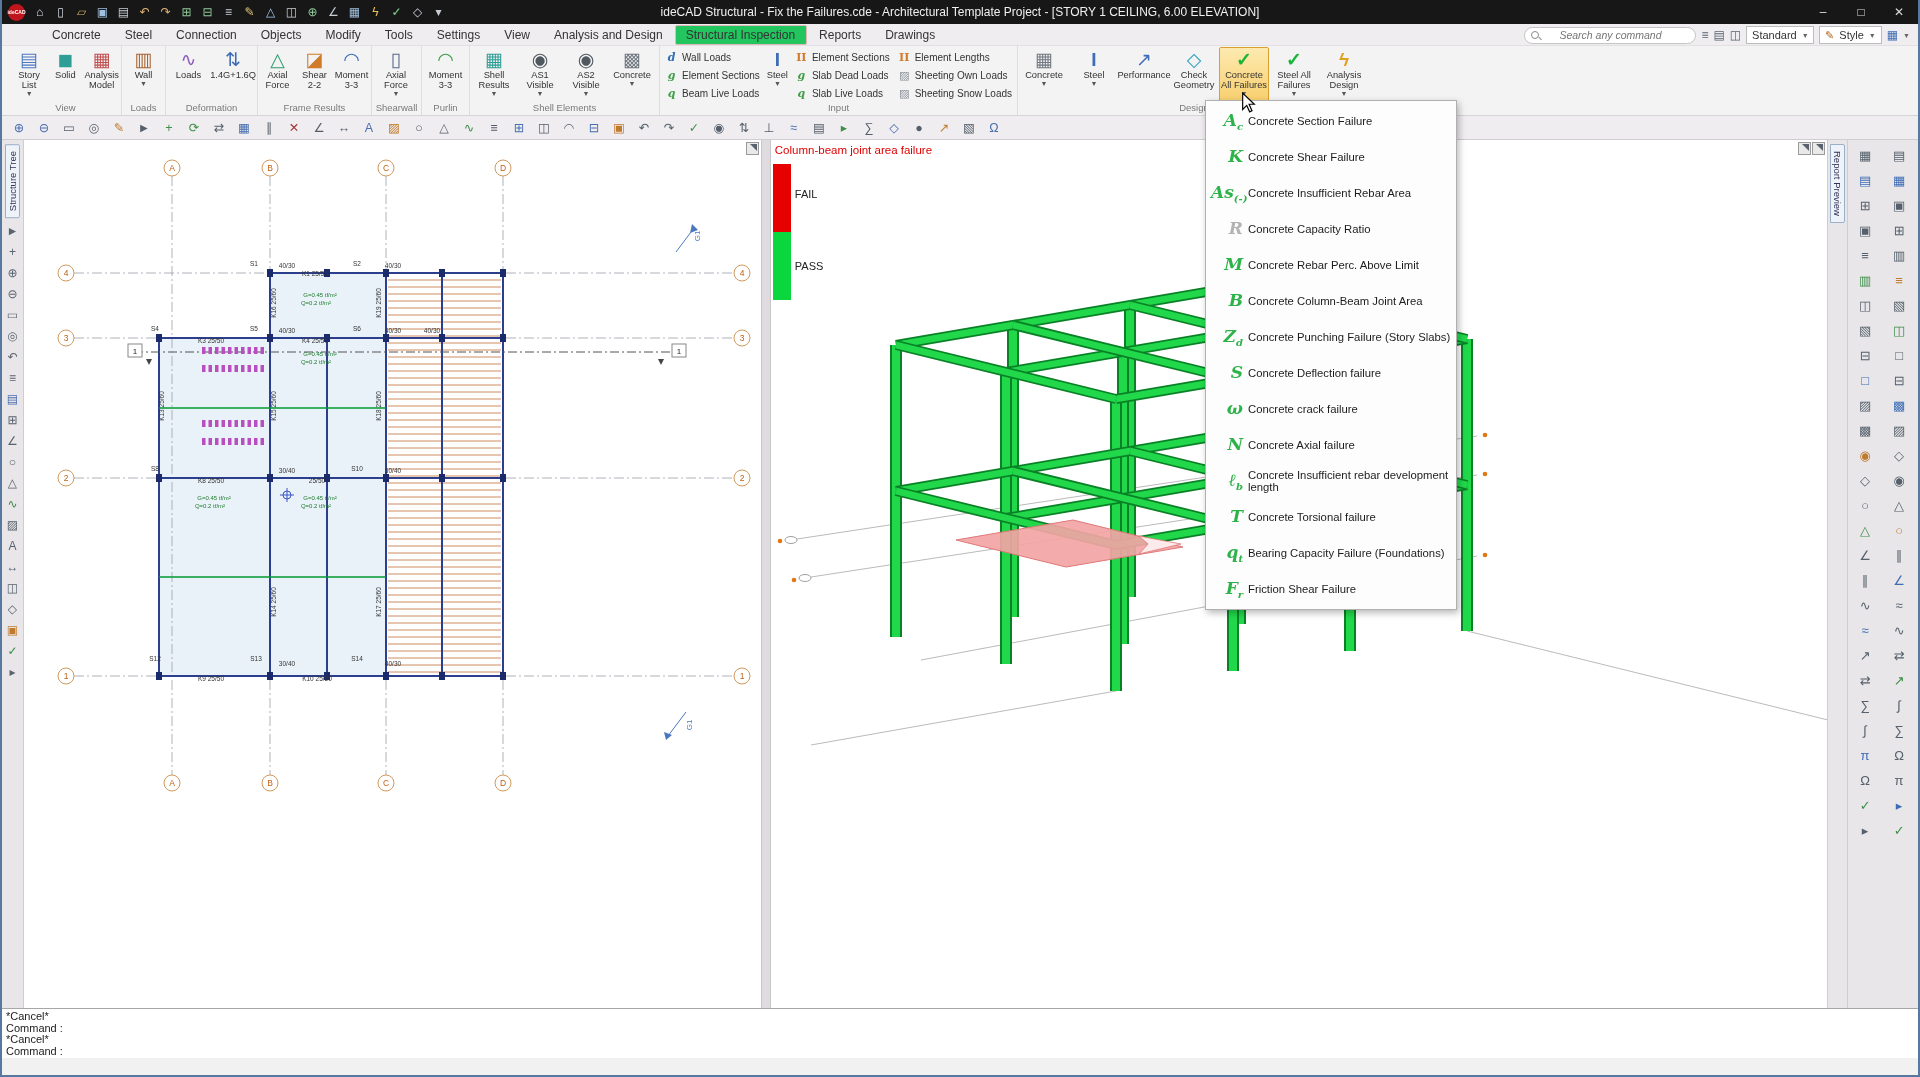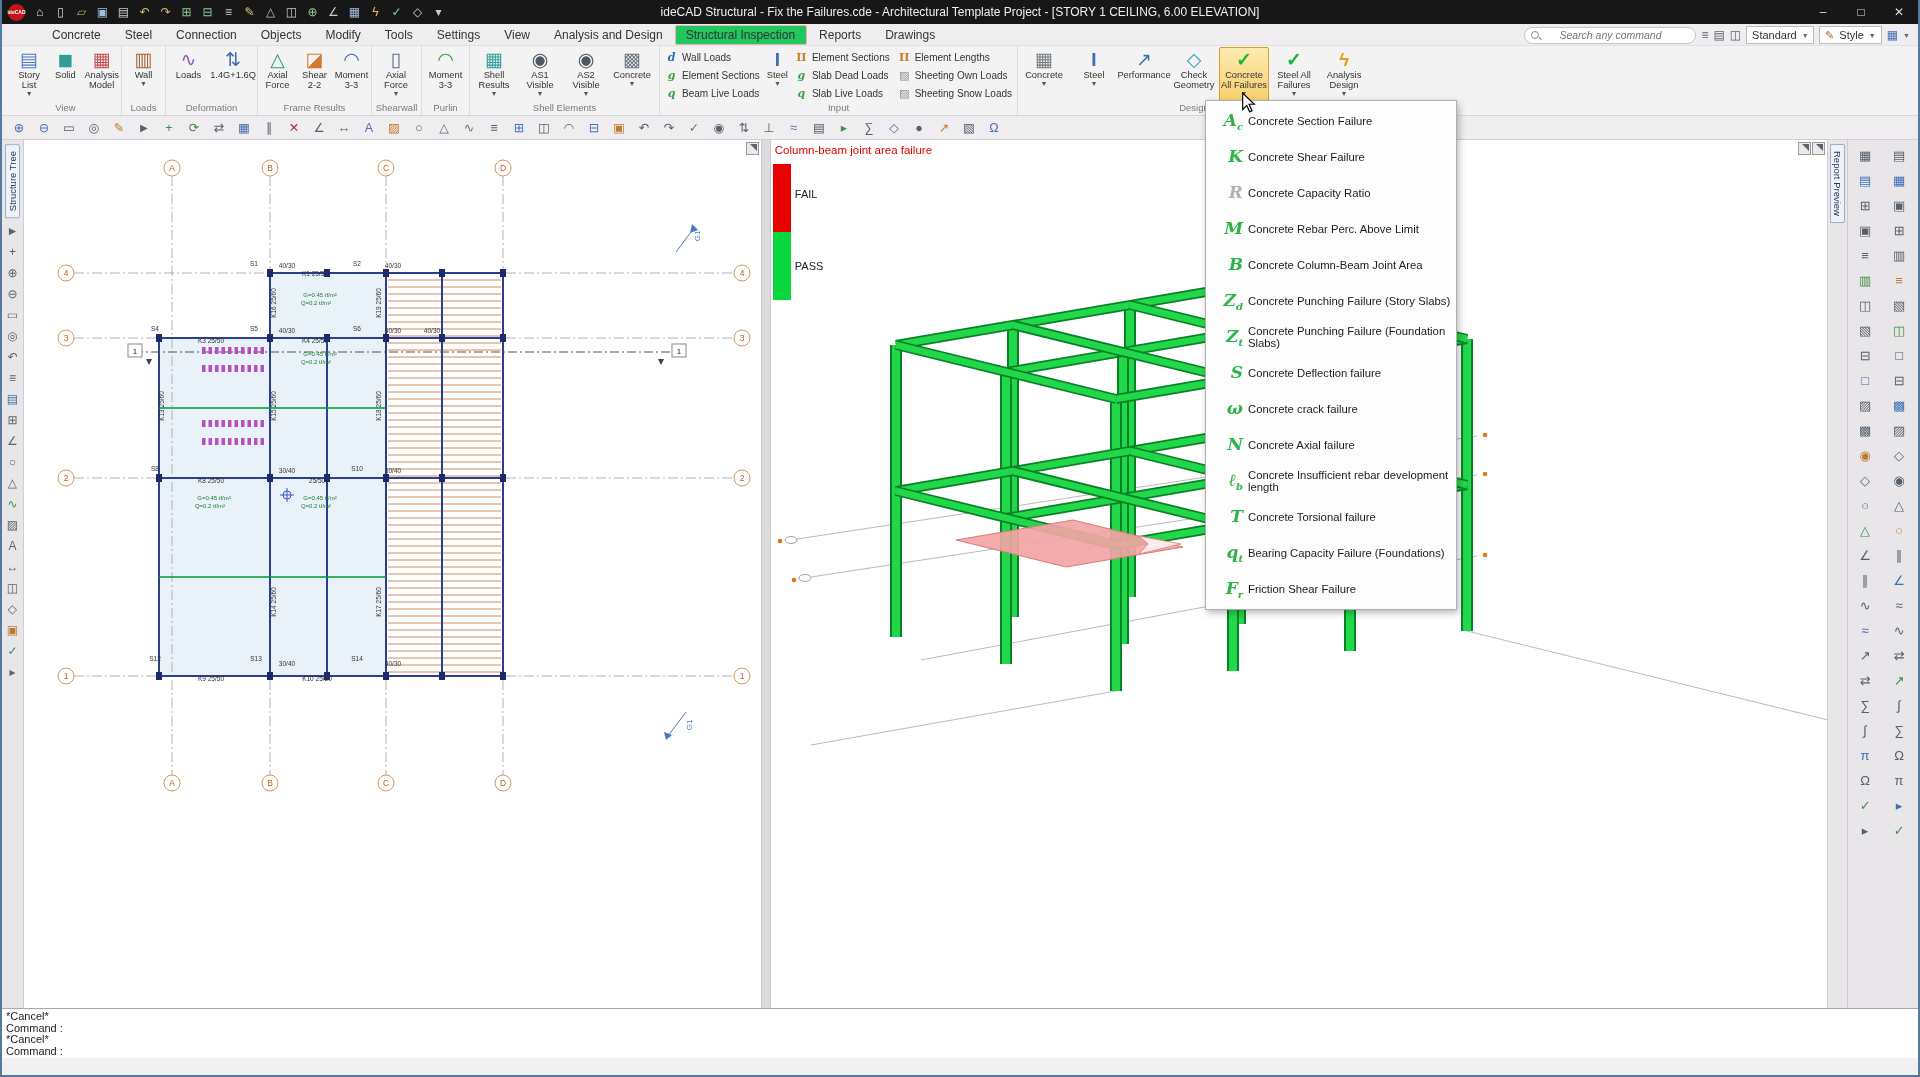--- a/index.html
+++ b/index.html
@@ -875,38 +875,38 @@
 <div class="dropdown">
   <div class="ditem">
       <span class="dicon" style="color: rgb(46, 179, 74);"><span>A</span><sub>c</sub></span>
       <span class="dlabel">Concrete Section Failure</span>
     </div>
     <div class="ditem">
       <span class="dicon" style="color: rgb(46, 179, 74);"><span>K</span><sub></sub></span>
       <span class="dlabel">Concrete Shear Failure</span>
     </div>
     <div class="ditem">
+      <span class="dicon" style="color: rgb(46, 179, 74);"><span>As</span><sub>(-)</sub></span>
+      <span class="dlabel">Concrete Insufficient Rebar Area</span>
+    </div>
+    <div class="ditem">
       <span class="dicon" style="color: rgb(179, 179, 179);"><span>R</span><sub></sub></span>
       <span class="dlabel">Concrete Capacity Ratio</span>
     </div>
     <div class="ditem">
       <span class="dicon" style="color: rgb(46, 179, 74);"><span>M</span><sub></sub></span>
       <span class="dlabel">Concrete Rebar Perc. Above Limit</span>
     </div>
     <div class="ditem">
       <span class="dicon" style="color: rgb(46, 179, 74);"><span>B</span><sub></sub></span>
       <span class="dlabel">Concrete Column-Beam Joint Area</span>
     </div>
     <div class="ditem">
       <span class="dicon" style="color: rgb(46, 179, 74);"><span>Z</span><sub>d</sub></span>
       <span class="dlabel">Concrete Punching Failure (Story Slabs)</span>
-    </div>
-    <div class="ditem">
-      <span class="dicon" style="color: rgb(46, 179, 74);"><span>Z</span><sub>t</sub></span>
-      <span class="dlabel">Concrete Punching Failure (Foundation Slabs)</span>
     </div>
     <div class="ditem">
       <span class="dicon" style="color: rgb(46, 179, 74);"><span>S</span><sub></sub></span>
       <span class="dlabel">Concrete Deflection failure</span>
     </div>
     <div class="ditem">
       <span class="dicon" style="color: rgb(46, 179, 74);"><span>ω</span><sub></sub></span>
       <span class="dlabel">Concrete crack failure</span>
     </div>
     <div class="ditem">

